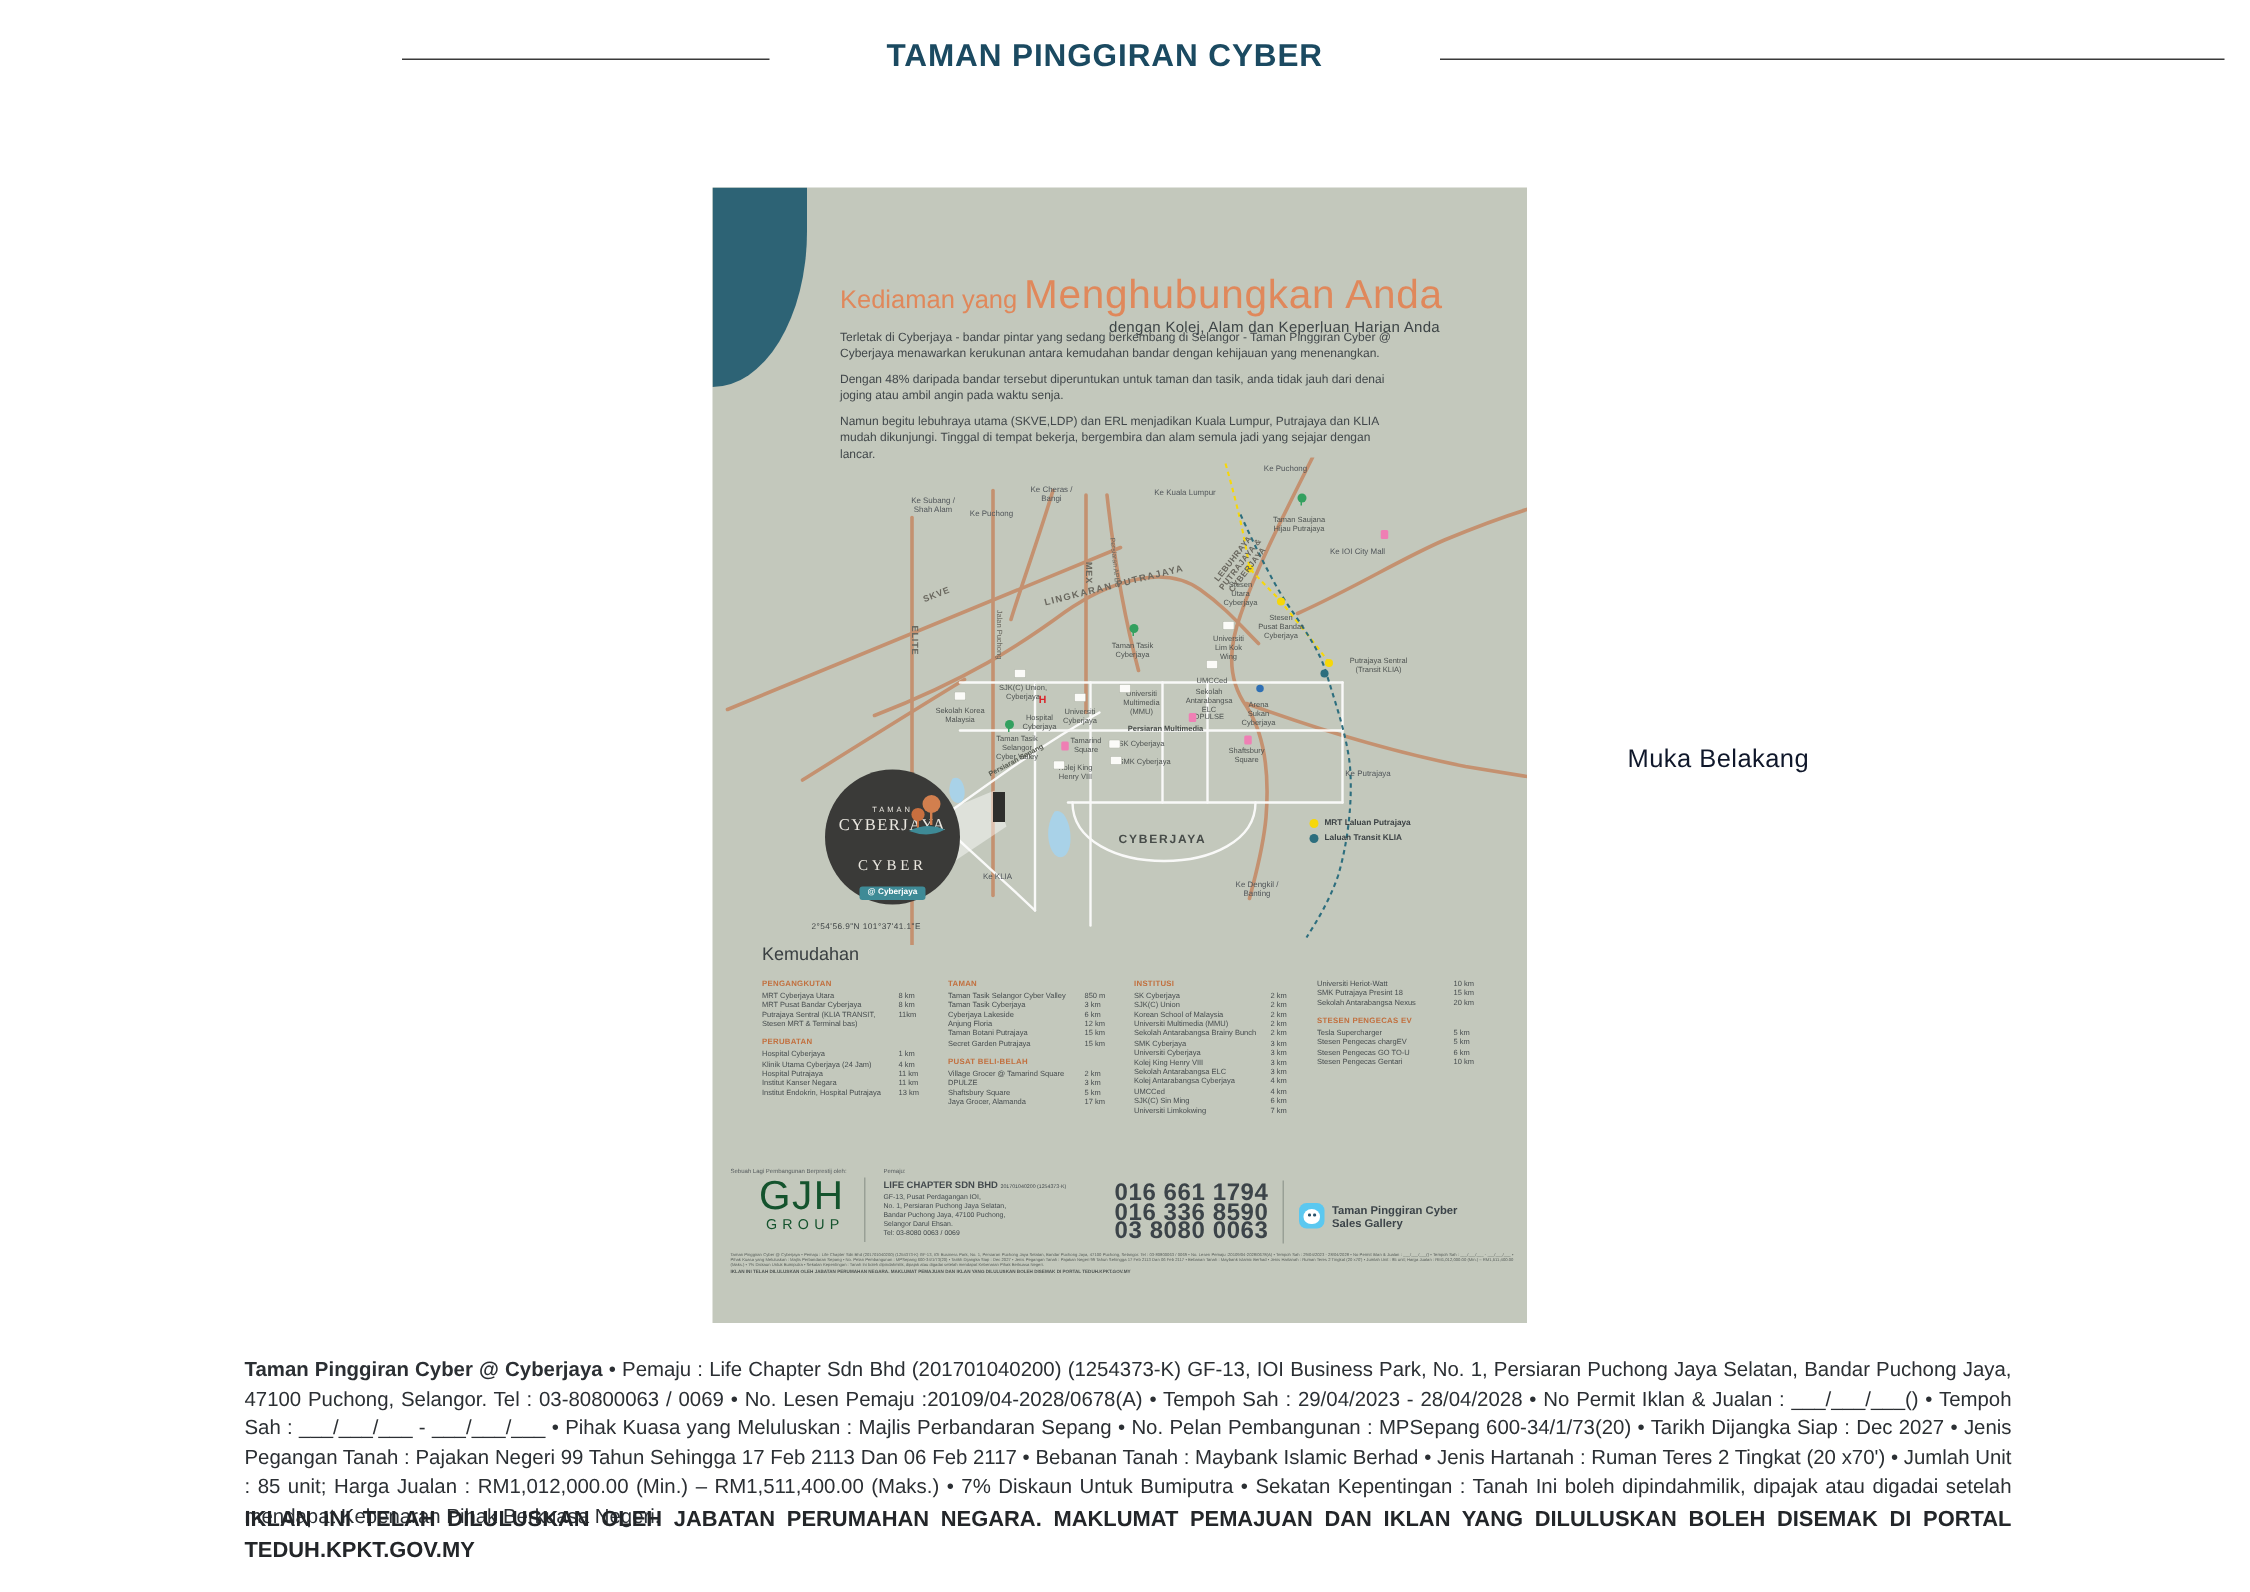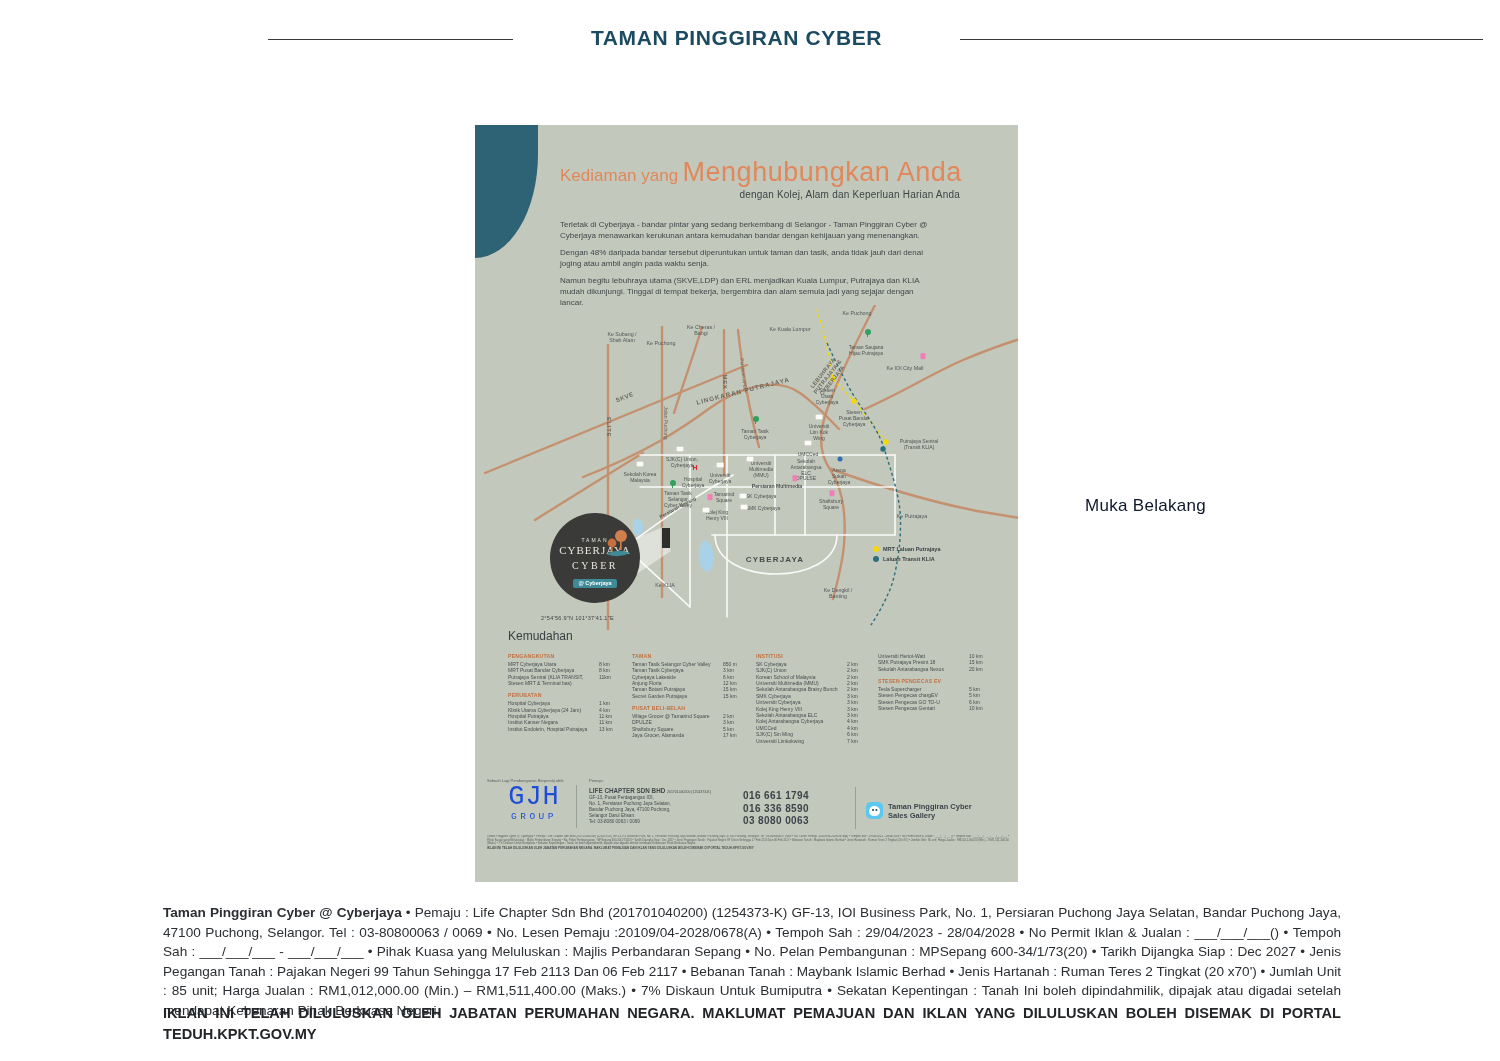--- a/index.html
+++ b/index.html
@@ -18,21 +18,21 @@
   .logo .tag{position:absolute;left:38px;top:33px;font-size:8px;color:#d2d2d2;letter-spacing:.4px;}
   .title{position:absolute;left:513px;top:26px;width:447px;text-align:center;color:#1b4a61;z-index:2;}
   .title .t1{font-size:21px;font-weight:bold;letter-spacing:.6px;}
   .title .t2{font-size:19px;color:#20566e;margin-top:3px;}
   .side-label{position:absolute;left:1085px;top:496px;font-size:17px;color:#0f172a;letter-spacing:.3px;}
 
   
   .brochure{position:absolute;left:475px;top:125px;width:543px;height:757px;background:#c3c8bc;overflow:hidden;}
   .teal-shape{position:absolute;left:0;top:0;width:63px;height:133px;background:#2d6375;
               border-bottom-right-radius:100% 78%;}
-  .headline{position:absolute;left:85px;top:32px;width:400px;color:#e0885b;white-space:nowrap;}
+  .headline{position:absolute;left:85px;top:56px;width:400px;color:#e0885b;white-space:nowrap;}
   .headline .pre{font-size:17px;}
   .headline .main{font-size:27px;letter-spacing:.5px;}
   .headline .sub{display:block;text-align:right;font-size:10px;color:#3d4446;margin-top:1px;letter-spacing:.2px;}
   .paras{position:absolute;left:85px;top:94px;width:372px;color:#41474a;font-size:8px;line-height:11px;}
   .paras p{margin:0 0 6px 0;}
 
   
   .map-layer{position:absolute;left:0;top:180px;width:545px;height:325px;}
   .map-svg{position:absolute;left:0;top:0;width:545px;height:325px;}
   .ml{position:absolute;transform:translate(-50%,-50%);font-size:5px;line-height:5.8px;color:#4e5351;
@@ -54,50 +54,50 @@
   .mi.hosp{color:#d9232a;font-weight:bold;font-size:7px;}
   .mi.arena{width:5px;height:5px;border-radius:50%;background:#2f6fb4;}
   .legend{position:absolute;left:398px;top:241px;}
   .lrow{display:flex;align-items:center;margin-bottom:4px;}
   .ldot{width:6px;height:6px;border-radius:50%;margin-right:4px;}
   .lrow span.lt{font-size:5.5px;font-weight:bold;color:#3c4245;}
   .site-circle{position:absolute;left:75px;top:208px;width:90px;height:90px;border-radius:50%;background:#3a3a38;
                text-align:center;color:#e9e6df;z-index:3;}
   .site-circle .l1{margin-top:24px;font-size:5px;letter-spacing:2px;}
   .site-circle .l2{font-family:"Liberation Serif",serif;font-size:11px;letter-spacing:1px;margin-top:1px;}
-  .site-circle .l3{font-family:"Liberation Serif",serif;font-size:10px;letter-spacing:2.5px;margin-top:4px;}
+  .site-circle .l3{font-family:"Liberation Serif",serif;font-size:10px;letter-spacing:2.5px;margin-top:16px;}
   .site-circle .badge{display:inline-block;margin-top:3px;background:#3e8a96;color:#fff;font-size:5.5px;
                       font-weight:bold;padding:1.5px 5px;border-radius:2px;}
   .site-trees{position:absolute;right:9px;top:16px;}
   .coords{position:absolute;left:66px;top:310px;font-size:5.5px;color:#3e4345;letter-spacing:.3px;z-index:3;}
 
   
   .kemudahan-title{position:absolute;left:33px;top:504px;font-size:12px;color:#3a4042;}
   .amenities{position:absolute;left:33px;top:528px;width:500px;}
   .acol{position:absolute;top:0;width:116px;}
   .agroup{margin-bottom:6px;}
   .ahead{font-size:5.2px;font-weight:bold;color:#c2703f;letter-spacing:.2px;margin-bottom:1.8px;}
   .arow{display:flex;font-size:5px;line-height:6.4px;color:#474d4f;}
   .arow .nm{width:88px;padding-right:3px;}
   .arow .ds{width:24px;}
 
   
   .f-note{position:absolute;left:12px;top:653px;font-size:4px;color:#565c5e;}
-  .gjh{position:absolute;left:30px;top:659px;color:#1d4ed8;font-family:Liberation Mono, monospace;text-align:center;width:58px;}
+  .gjh{position:absolute;left:30px;top:659px;color:#14532d;font-family:Liberation Sans, sans-serif;text-align:right;width:58px;}
   .gjh .g1{font-size:27px;letter-spacing:1px;line-height:27px;}
   .gjh .g2{font-size:9.5px;letter-spacing:3.5px;margin-top:0;}
   .fdiv{position:absolute;width:1px;background:#99a096;}
   .fdiv.d1{left:101px;top:660px;height:43px;}
   .fdiv.d2{left:380px;top:662px;height:42px;}
   .f-pemaju{position:absolute;left:114px;top:653px;font-size:4px;color:#565c5e;}
   .f-dev{position:absolute;left:114px;top:662px;color:#434a4d;}
   .f-dev .dn{font-size:6.3px;font-weight:bold;}
   .f-dev .dr{font-size:3.5px;font-weight:normal;}
   .f-dev .da{font-size:4.6px;line-height:6px;white-space:pre-line;margin-top:1px;}
-  .phones{position:absolute;left:268px;top:665px;font-weight:bold;font-size:10px;line-height:12.5px;
+  .phones{position:absolute;left:268px;top:665px;font-weight:bold;font-size:16px;line-height:12.5px;
           color:#3c4449;letter-spacing:.4px;text-align:center;}
   .waze{position:absolute;left:391px;top:677px;width:17px;height:17px;border-radius:5px;background:#5bc8f0;}
   .waze::before{content:"";position:absolute;left:3px;top:3.5px;width:11px;height:10px;background:#fff;
                 border-radius:50% 50% 46% 46%;}
   .waze::after{content:"";position:absolute;left:6px;top:7px;width:1.6px;height:1.6px;border-radius:50%;
                background:#2a526b;box-shadow:3.4px 0 0 #2a526b;}
   .waze-label{position:absolute;left:413px;top:678px;font-size:7.5px;font-weight:bold;line-height:8.6px;
               color:#3c4449;white-space:pre-line;}
   .fineprint-wrap{position:absolute;left:12px;top:710px;width:521px;height:40px;overflow:visible;}
   .fineprint-inner{width:1535px;transform:scale(0.34);transform-origin:0 0;color:#5a605c;}

